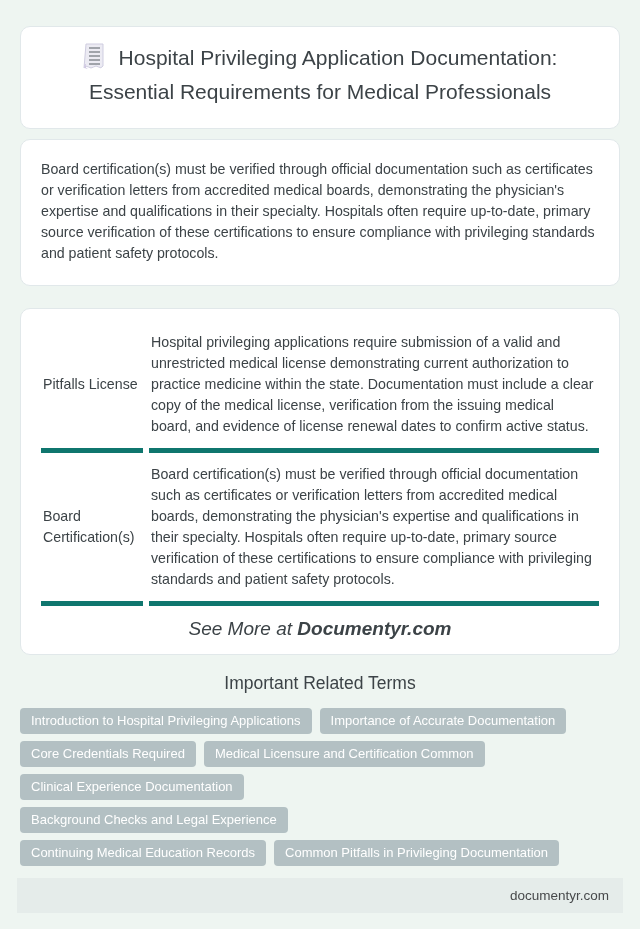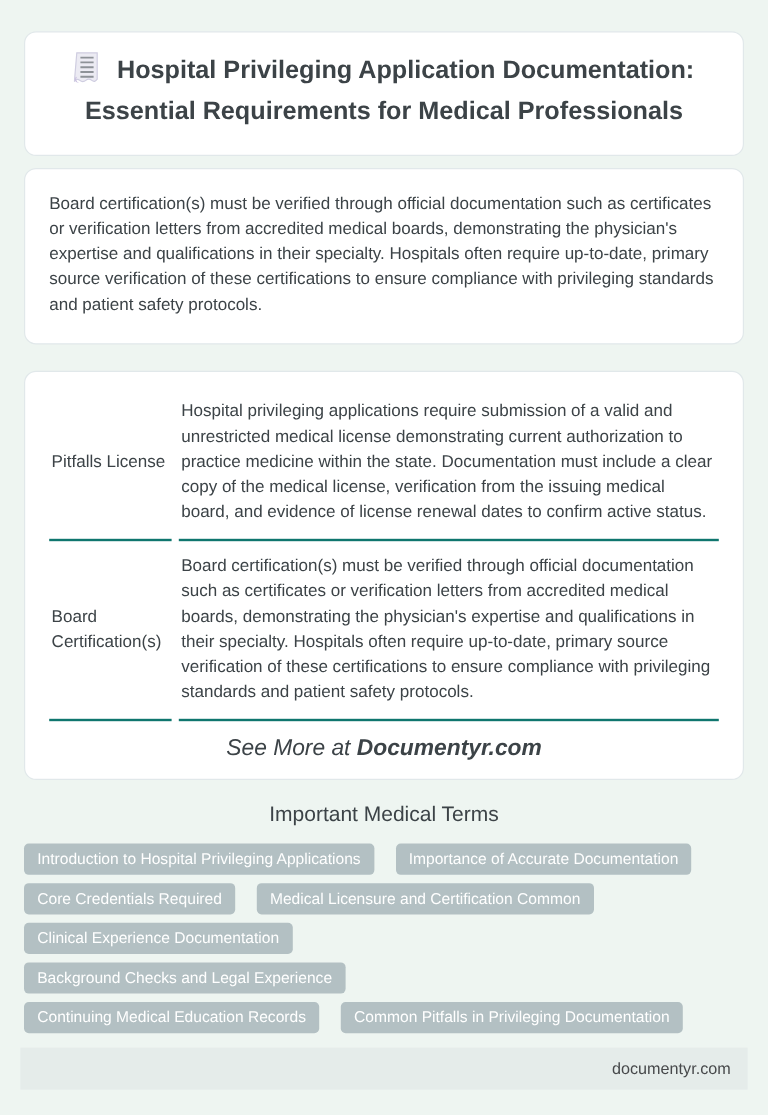--- a/index.html
+++ b/index.html
@@ -20,21 +20,21 @@
 
   
   .header-card {
     margin-top: 26px;
     padding: 16px 30px 22px;
     text-align: center;
   }
   .page-title {
     font-size: 21px;
     line-height: 29px;
-    font-weight: 700;
+    font-weight: 400;
     color: #3c4347;
   }
   .title-icon {
     display: inline-block;
     vertical-align: -5px;
     margin-right: 13px;
   }
 
   
   .summary-card {
@@ -54,21 +54,21 @@
   }
   table.terms-table {
     width: 100%;
     border-collapse: separate;
     border-spacing: 6px 0;
     font-size: 14.2px;
     line-height: 21px;
     color: #3c4347;
   }
   .terms-table td {
-    border-bottom: 2px solid #0f766e;
+    border-bottom: 5px solid #0f766e;
     padding: 11px 2px;
     vertical-align: middle;
     text-align: left;
   }
   .terms-table td.term-cell { width: 102px; }
 
   .see-more {
     margin-top: 12px;
     text-align: center;
     font-style: italic;
@@ -79,21 +79,21 @@
 
   
   .related-heading {
     margin-top: 18px;
     text-align: center;
     font-size: 17.5px;
     font-weight: 400;
     color: #3c4347;
   }
   .tags-wrap { margin: 14px 20px 0; }
-  .tag-row { display: flex; gap: 18px; margin-bottom: 7px; }
+  .tag-row { display: flex; gap: 8px; margin-bottom: 7px; }
   .tag {
     display: inline-block;
     background: #b3c0c3;
     color: #ffffff;
     font-size: 13px;
     line-height: 16px;
     padding: 5px 11px;
     border-radius: 4px;
     white-space: nowrap;
     cursor: pointer;
@@ -141,21 +141,21 @@
       </tr>
       <tr>
         <td class="term-cell">Board Certification(s)</td>
         <td class="desc-cell">Board certification(s) must be verified through official documentation such as certificates or verification letters from accredited medical boards, demonstrating the physician's expertise and qualifications in their specialty. Hospitals often require up-to-date, primary source verification of these certifications to ensure compliance with privileging standards and patient safety protocols.</td>
       </tr>
     </tbody>
       </table>
     <div class="see-more"><span>See More at </span><span class="site">Documentyr.com</span></div>
   </div>
 
-  <h2 class="related-heading">Important Medical Terms</h2>
+  <h2 class="related-heading">Important Related Terms</h2>
 
   <div class="tags-wrap">
     <div class="tag-row">
       <span class="tag">Introduction to Hospital Privileging Applications</span>
       <span class="tag">Importance of Accurate Documentation</span>
     </div>
     <div class="tag-row">
       <span class="tag">Core Credentials Required</span>
       <span class="tag">Medical Licensure and Certification Common</span>
     </div>

